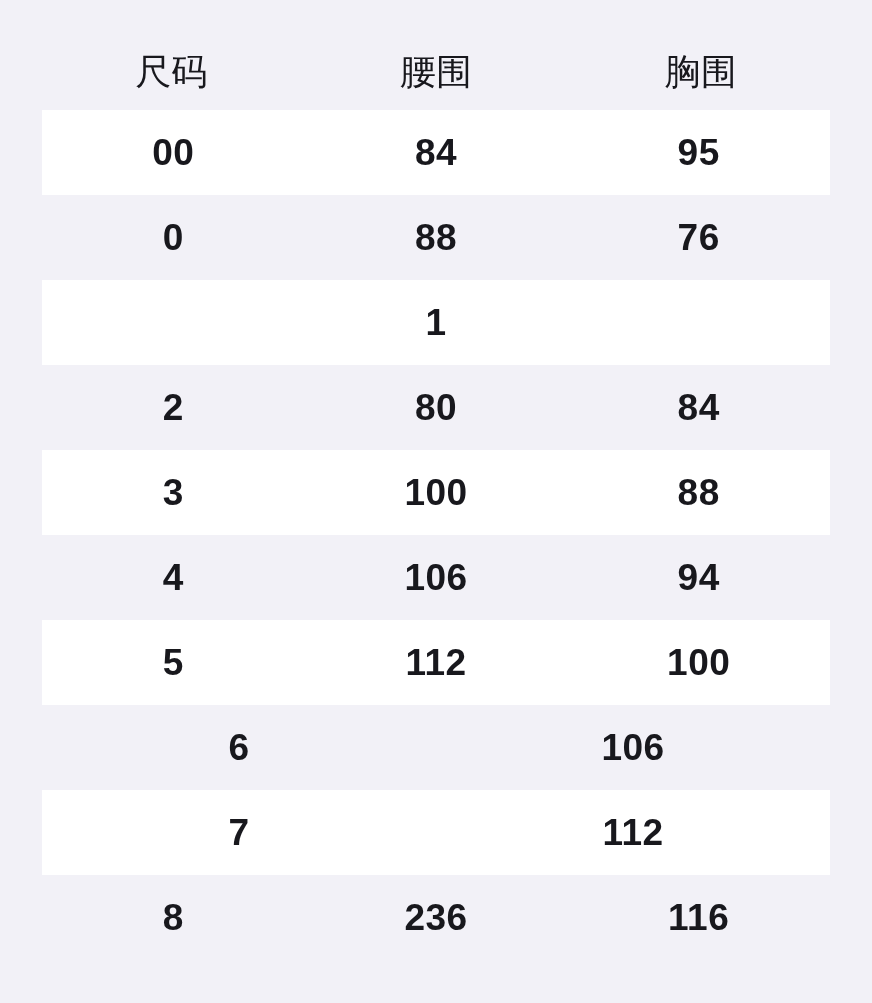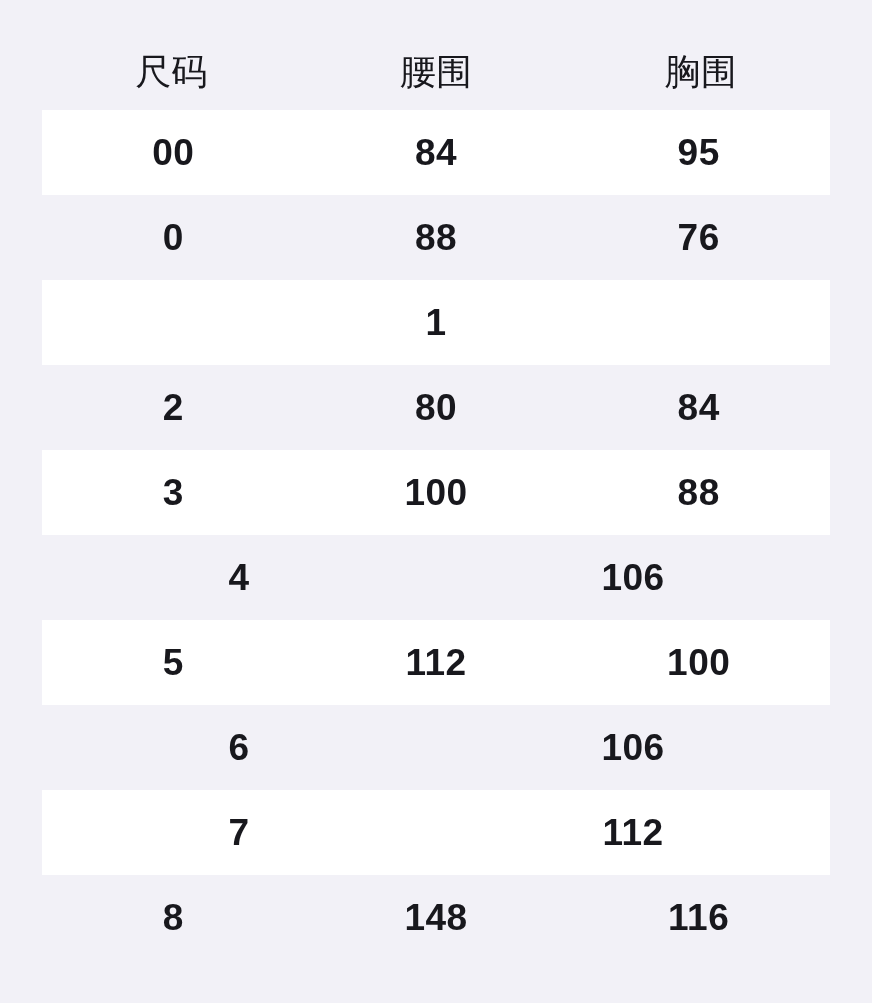--- a/index.html
+++ b/index.html
@@ -81,37 +81,38 @@
 
   <div class="row data stripe">
     <div class="cell">3</div>
     <div class="cell">100</div>
     <div class="cell">88</div>
   </div>
 
   <div class="row data">
     <div class="cell">4</div>
     <div class="cell">106</div>
+    <div class="cell">94</div>
   </div>
 
   <div class="row data stripe">
     <div class="cell">5</div>
     <div class="cell">112</div>
     <div class="cell">100</div>
   </div>
 
   <div class="row data">
     <div class="cell">6</div>
     <div class="cell">106</div>
   </div>
 
   <div class="row data stripe">
     <div class="cell">7</div>
     <div class="cell">112</div>
   </div>
 
   <div class="row data">
     <div class="cell">8</div>
-    <div class="cell">148</div>
+    <div class="cell">236</div>
     <div class="cell">116</div>
   </div>
 </div>
 </div>
 
 </body></html>

